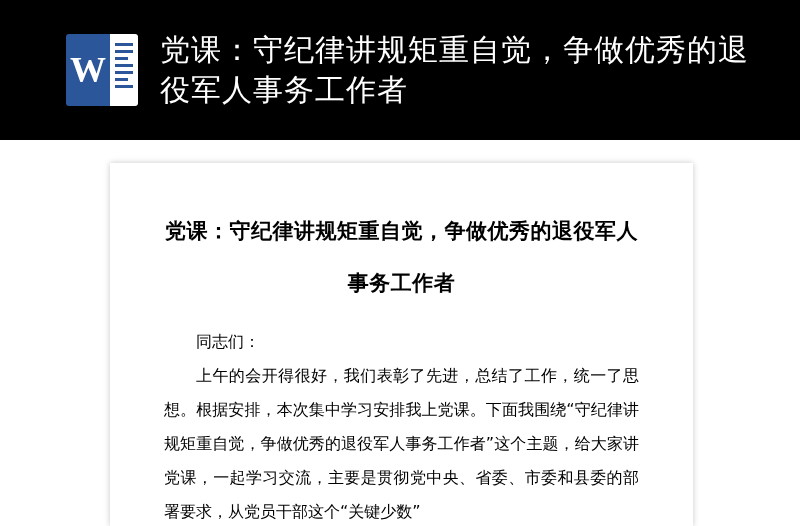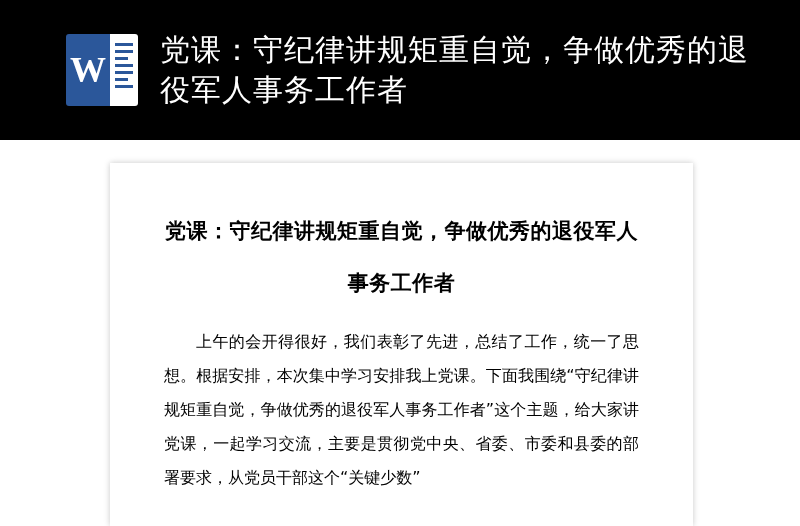--- a/index.html
+++ b/index.html
@@ -133,16 +133,17 @@
         <i></i>
         <i class="short"></i>
         <i></i>
       </div>
     </div>
     <div class="header-title">党课：守纪律讲规矩重自觉，争做优秀的退役军人事务工作者</div>
   </div>
 
   <div class="sheet">
     <div class="doc-title">党课：守纪律讲规矩重自觉，争做优秀的退役军人事务工作者</div>
+    <p class="doc-para indent">同志们：</p>
     <p class="doc-para indent">上午的会开得很好，我们表彰了先进，总结了工作，统一了思想。根据安排，本次集中学习安排我上党课。下面我围绕“守纪律讲规矩重自觉，争做优秀的退役军人事务工作者”这个主题，给大家讲党课，一起学习交流，主要是贯彻党中央、省委、市委和县委的部署要求，从党员干部这个“关键少数”</p>
   </div>
 
 </div>
 
 </body></html>

